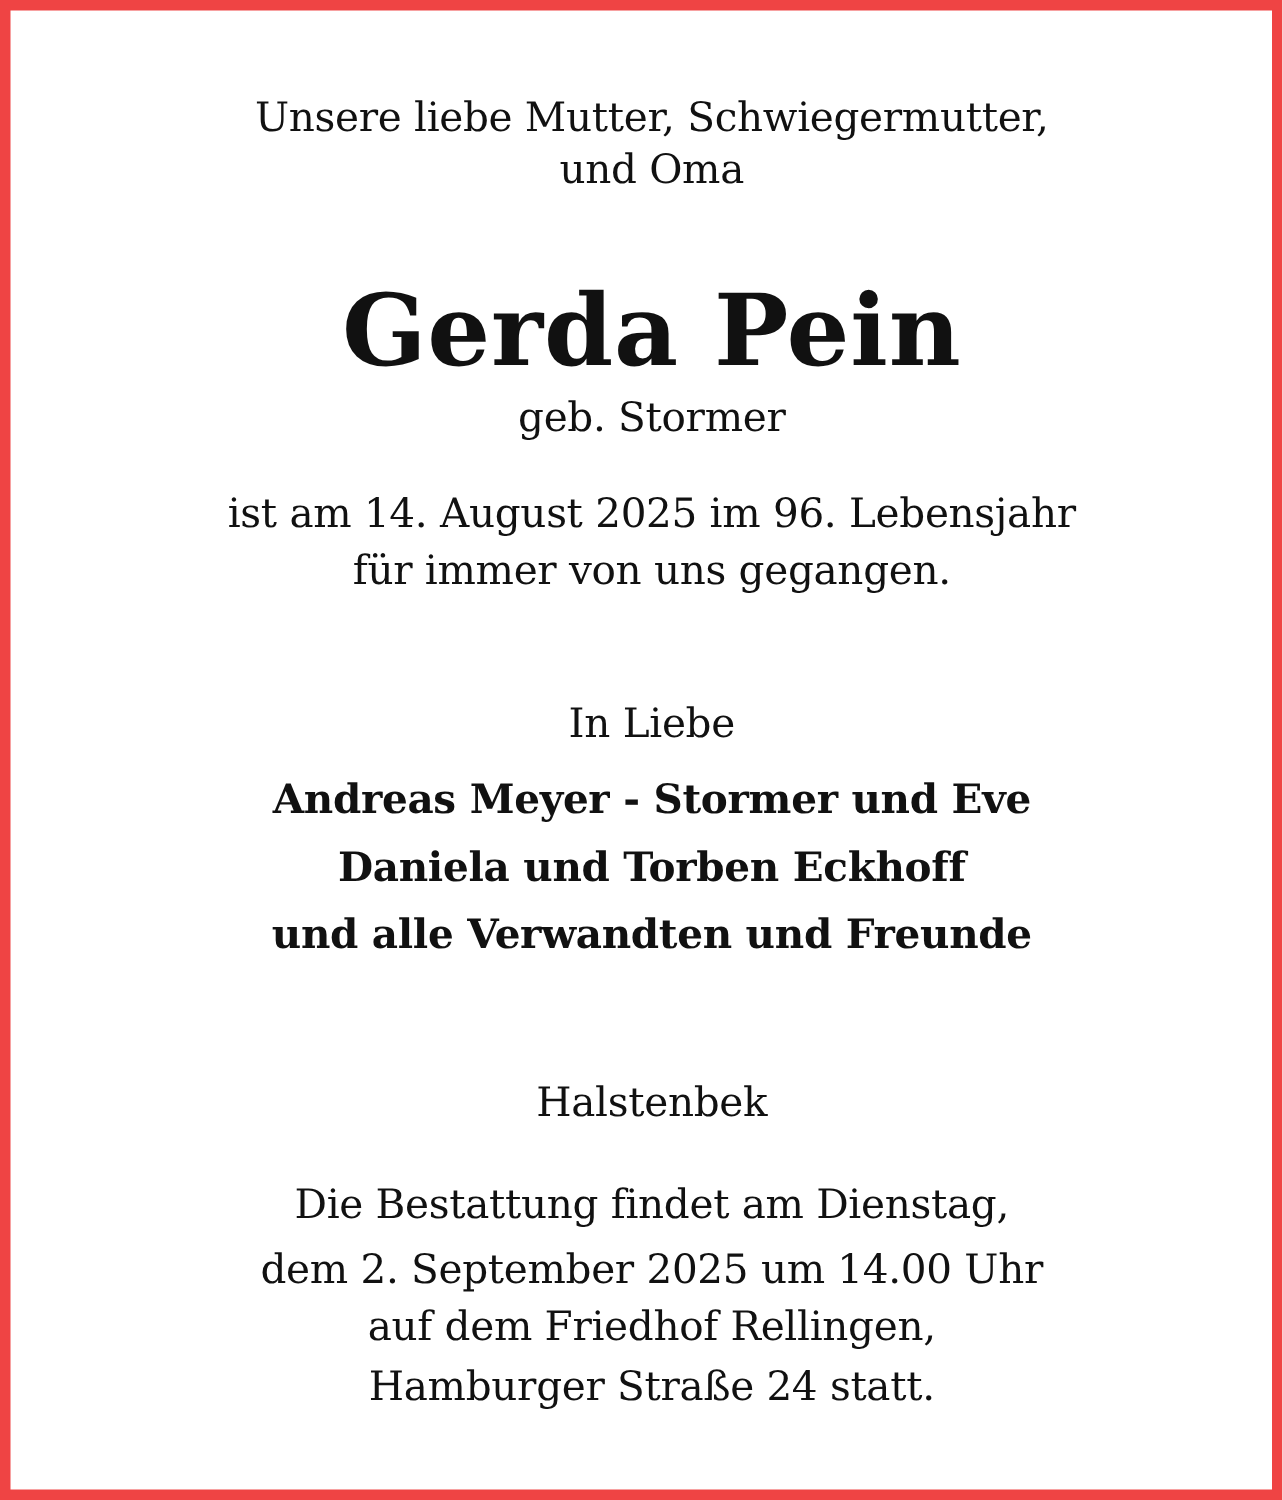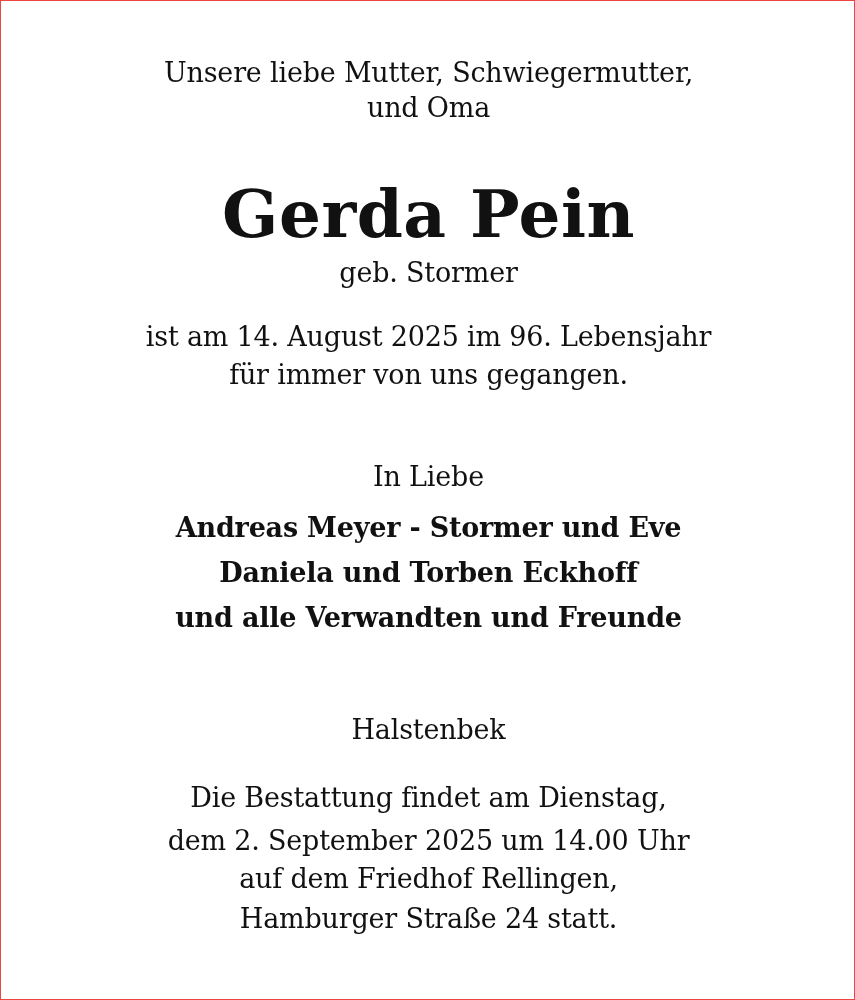--- a/index.html
+++ b/index.html
@@ -1,21 +1,21 @@
 <!DOCTYPE html>
 <html><head>
 <meta charset="utf-8">
 <style>
   html, body { margin: 0; padding: 0; background: #ffffff; }
   body { width: 855px; height: 1000px; position: relative; overflow: hidden; }
   .frame {
     position: absolute; left: 0; top: 0;
     width: 855px; height: 1000px;
     box-sizing: border-box;
-    border: 1px solid #ef4444;
+    border: 7px solid #ef4444;
     background: #ffffff;
   }
   .line {
     position: absolute; left: 0; width: 855px;
     text-align: center;
     font-family: "DejaVu Serif", "Liberation Serif", serif;
     color: #111111;
     white-space: nowrap;
     line-height: 1;
   }

